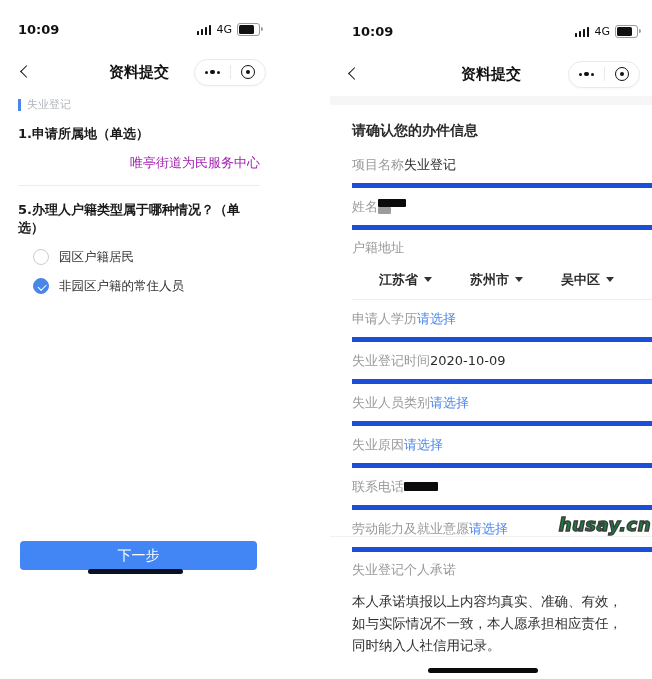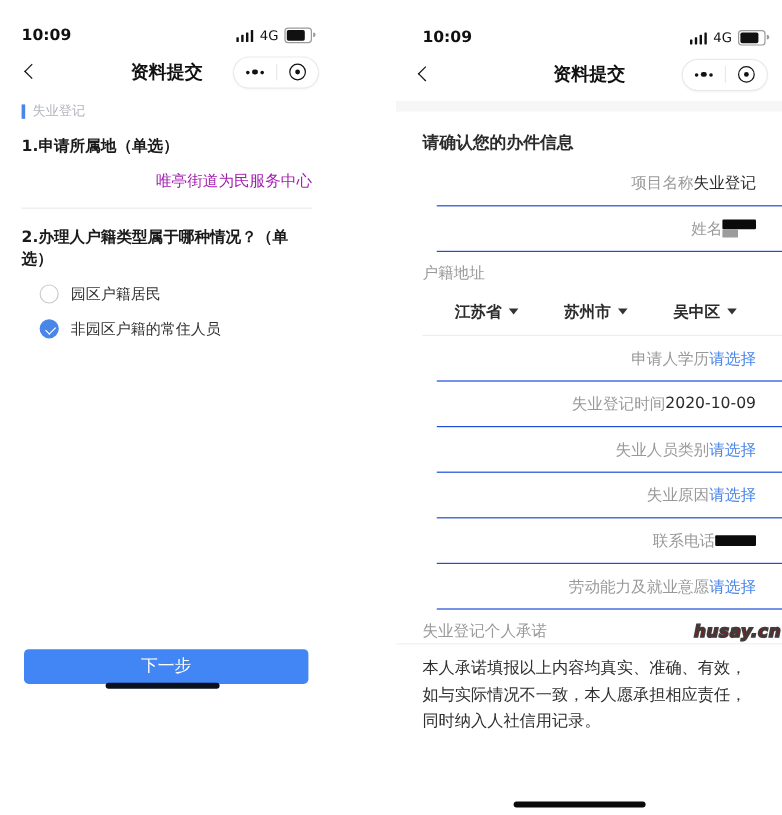--- a/index.html
+++ b/index.html
@@ -17,21 +17,21 @@
   .signal{display:flex;align-items:flex-end;gap:1.5px;height:10px;}
   .signal i{display:block;width:2.5px;background:#111;border-radius:0.5px;}
   .signal i:nth-child(1){height:3.5px;}.signal i:nth-child(2){height:5.5px;}
   .signal i:nth-child(3){height:7.5px;}.signal i:nth-child(4){height:9.5px;}
   .net{font-size:11px;color:#111;}
   .battery{position:relative;width:21px;height:10.5px;border:1px solid #9a9a9a;border-radius:3px;}
   .battery::before{content:"";position:absolute;left:1px;top:1px;bottom:1px;width:15px;background:#111;border-radius:1.5px;}
   .battery::after{content:"";position:absolute;right:-3.5px;top:2.7px;width:2px;height:4.2px;background:#9a9a9a;border-radius:0 2px 2px 0;}
 
   
-  .navbar{position:relative;display:flex;align-items:center;height:30px;margin-top:8px;padding:0 12px 0 18px;}
+  .navbar{position:relative;display:flex;align-items:center;height:30px;margin-top:20px;padding:0 12px 0 18px;}
   .phone-right .navbar{padding:0 12px 0 16px;}
   .back{width:22px;height:22px;position:relative;cursor:pointer;}
   .back::before{content:"";position:absolute;left:4px;top:6px;width:8px;height:8px;
     border-left:1.6px solid #111;border-bottom:1.6px solid #111;transform:rotate(45deg);}
   .navtitle{position:absolute;left:0;right:0;text-align:center;font-size:15px;font-weight:700;color:#111;}
   .capsule{position:relative;margin-left:auto;display:flex;align-items:center;width:70px;height:25px;
     background:#fff;border:1px solid #e9e9e9;border-radius:14px;box-shadow:0 1px 2px rgba(0,0,0,0.03);z-index:2;}
   .cap-half{flex:1;display:flex;align-items:center;justify-content:center;height:100%;cursor:pointer;}
   .cap-div{width:1px;height:14px;background:#e9e9e9;}
   .dots{display:flex;align-items:center;gap:2.5px;}
@@ -56,37 +56,37 @@
     border-left:1.6px solid #fff;border-bottom:1.6px solid #fff;transform:rotate(-45deg);}
   .optlabel{font-size:12.5px;color:#333;}
   .nextbtn{position:absolute;left:20px;top:541px;width:237px;height:29px;border-radius:4px;
     background:#4285f4;color:#fff;font-size:14px;line-height:29px;text-align:center;cursor:pointer;}
   .homebar-l{position:absolute;left:88px;top:569px;width:95px;height:5px;background:#0a1220;border-radius:3px;}
 
   
   .greyband{height:9px;background:#f6f6f6;margin-top:7px;}
   .rcontent{margin-left:22px;font-size:13px;}
   .rheading{padding:17px 22px 6px 0;font-size:14px;font-weight:700;color:#2b2b2b;}
-  .row{display:flex;justify-content:flex-end;align-items:center;height:37px;
-    padding-right:22px;border-bottom:1px solid #1d4ed8;margin-left:12px;}
+  .row{display:flex;justify-content:flex-start;align-items:center;height:37px;
+    padding-right:22px;border-bottom:5px solid #1d4ed8;}
   .lbl{color:#999;}
   .val{color:#2b2b2b;}
   .val.sel{color:#4a86e8;cursor:pointer;}
   .addr-group{border-bottom:1px solid #ededed;padding-bottom:6px;}
   .addr-label-row{display:flex;align-items:center;height:36px;}
   .addr-selects{display:flex;align-items:center;justify-content:space-between;height:27px;padding-right:38px;margin-left:27px;}
   .addr-sel{display:flex;align-items:center;color:#2b2b2b;font-weight:600;cursor:pointer;}
   .caret{display:inline-block;margin-left:6px;width:0;height:0;
     border-left:4px solid transparent;border-right:4px solid transparent;border-top:5px solid #333;}
   .addr-input{display:flex;align-items:center;height:29px;color:#c2c6cc;cursor:text;}
   .pledge-label-row{display:flex;align-items:center;height:36px;}
   .pledge-text{padding-right:20px;color:#2f2f2f;font-size:13.5px;line-height:22px;margin-top:2px;}
   .homebar-r{position:absolute;left:98px;top:668px;width:110px;height:5px;background:#0a0a0a;border-radius:3px;}
-  .watermark{position:absolute;right:1px;bottom:2px;font-size:14px;font-weight:800;font-style:italic;
-    color:#7f1d1d;-webkit-text-stroke:1.4px #3d3d3d;text-shadow:0 0 1px #3d3d3d;letter-spacing:0.5px;}
+  .watermark{position:absolute;right:1px;bottom:2px;font-size:18px;font-weight:800;font-style:italic;
+    color:#15803d;-webkit-text-stroke:1.4px #3d3d3d;text-shadow:0 0 1px #3d3d3d;letter-spacing:0.5px;}
   .bottomline{position:absolute;left:0;right:0;bottom:0;border-bottom:1px solid #f1f1f1;}
 
   
   .redact-name{display:flex;flex-direction:column;align-items:flex-start;}
   .redact-name .b1{width:28px;height:8px;background:#0b0b0b;border-radius:1px;}
   .redact-name .b2{width:13px;height:7px;background:#9c9c9c;border-radius:1px;}
   .redact-id{display:flex;align-items:center;height:9px;}
   .redact-id i{display:block;height:9px;border-radius:1px;}
   .redact-phone{width:34px;height:9px;background:#0b0b0b;border-radius:1px;}
 </style>
@@ -132,21 +132,21 @@
       <div class="sectionrow">
         <span class="bluebar"></span>
         <span class="sectiontxt">失业登记</span>
       </div>
 
       <div class="qtitle">1.申请所属地（单选）</div>
       <div class="qlink">唯亭街道为民服务中心</div>
 
       <div class="ldivider"></div>
 
-      <div class="qtitle q2title">2.办理人户籍类型属于哪种情况？（单选）</div>
+      <div class="qtitle q2title">5.办理人户籍类型属于哪种情况？（单选）</div>
 
       <div class="optrow">
         <span class="radio"></span>
         <span class="optlabel">园区户籍居民</span>
       </div>
       <div class="optrow">
         <span class="radio checked"></span>
         <span class="optlabel">非园区户籍的常住人员</span>
       </div>
     </div>

